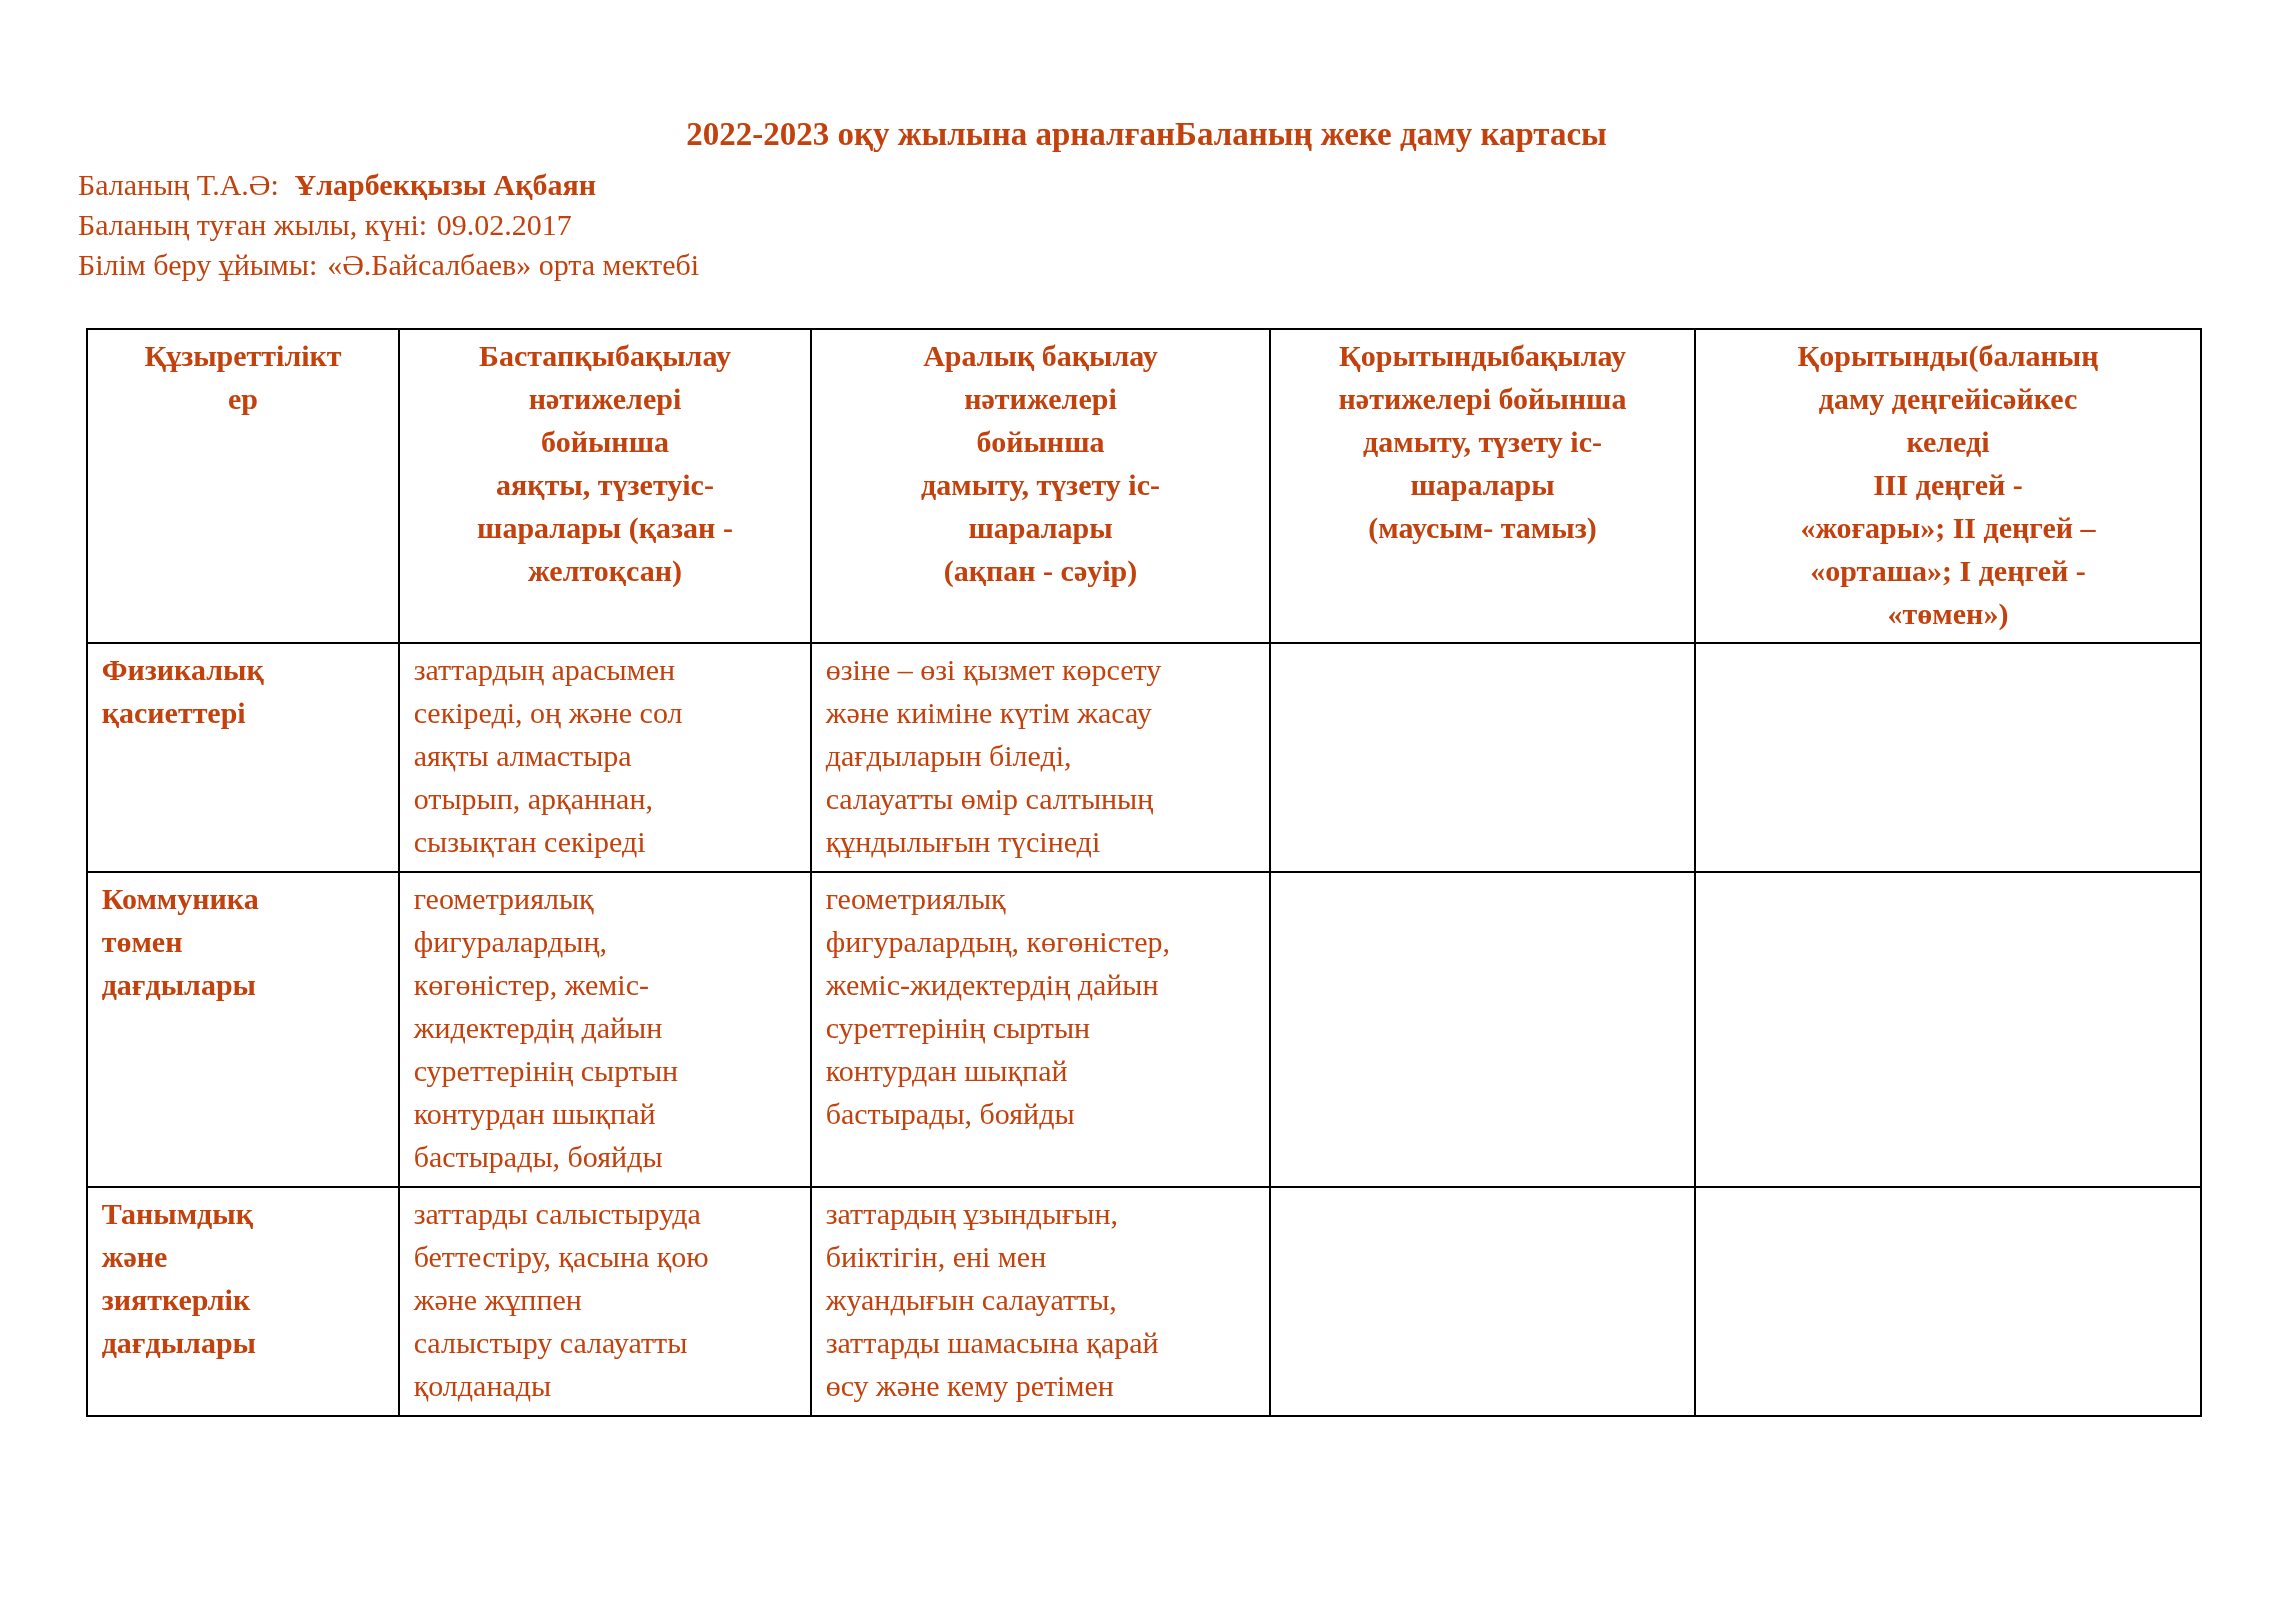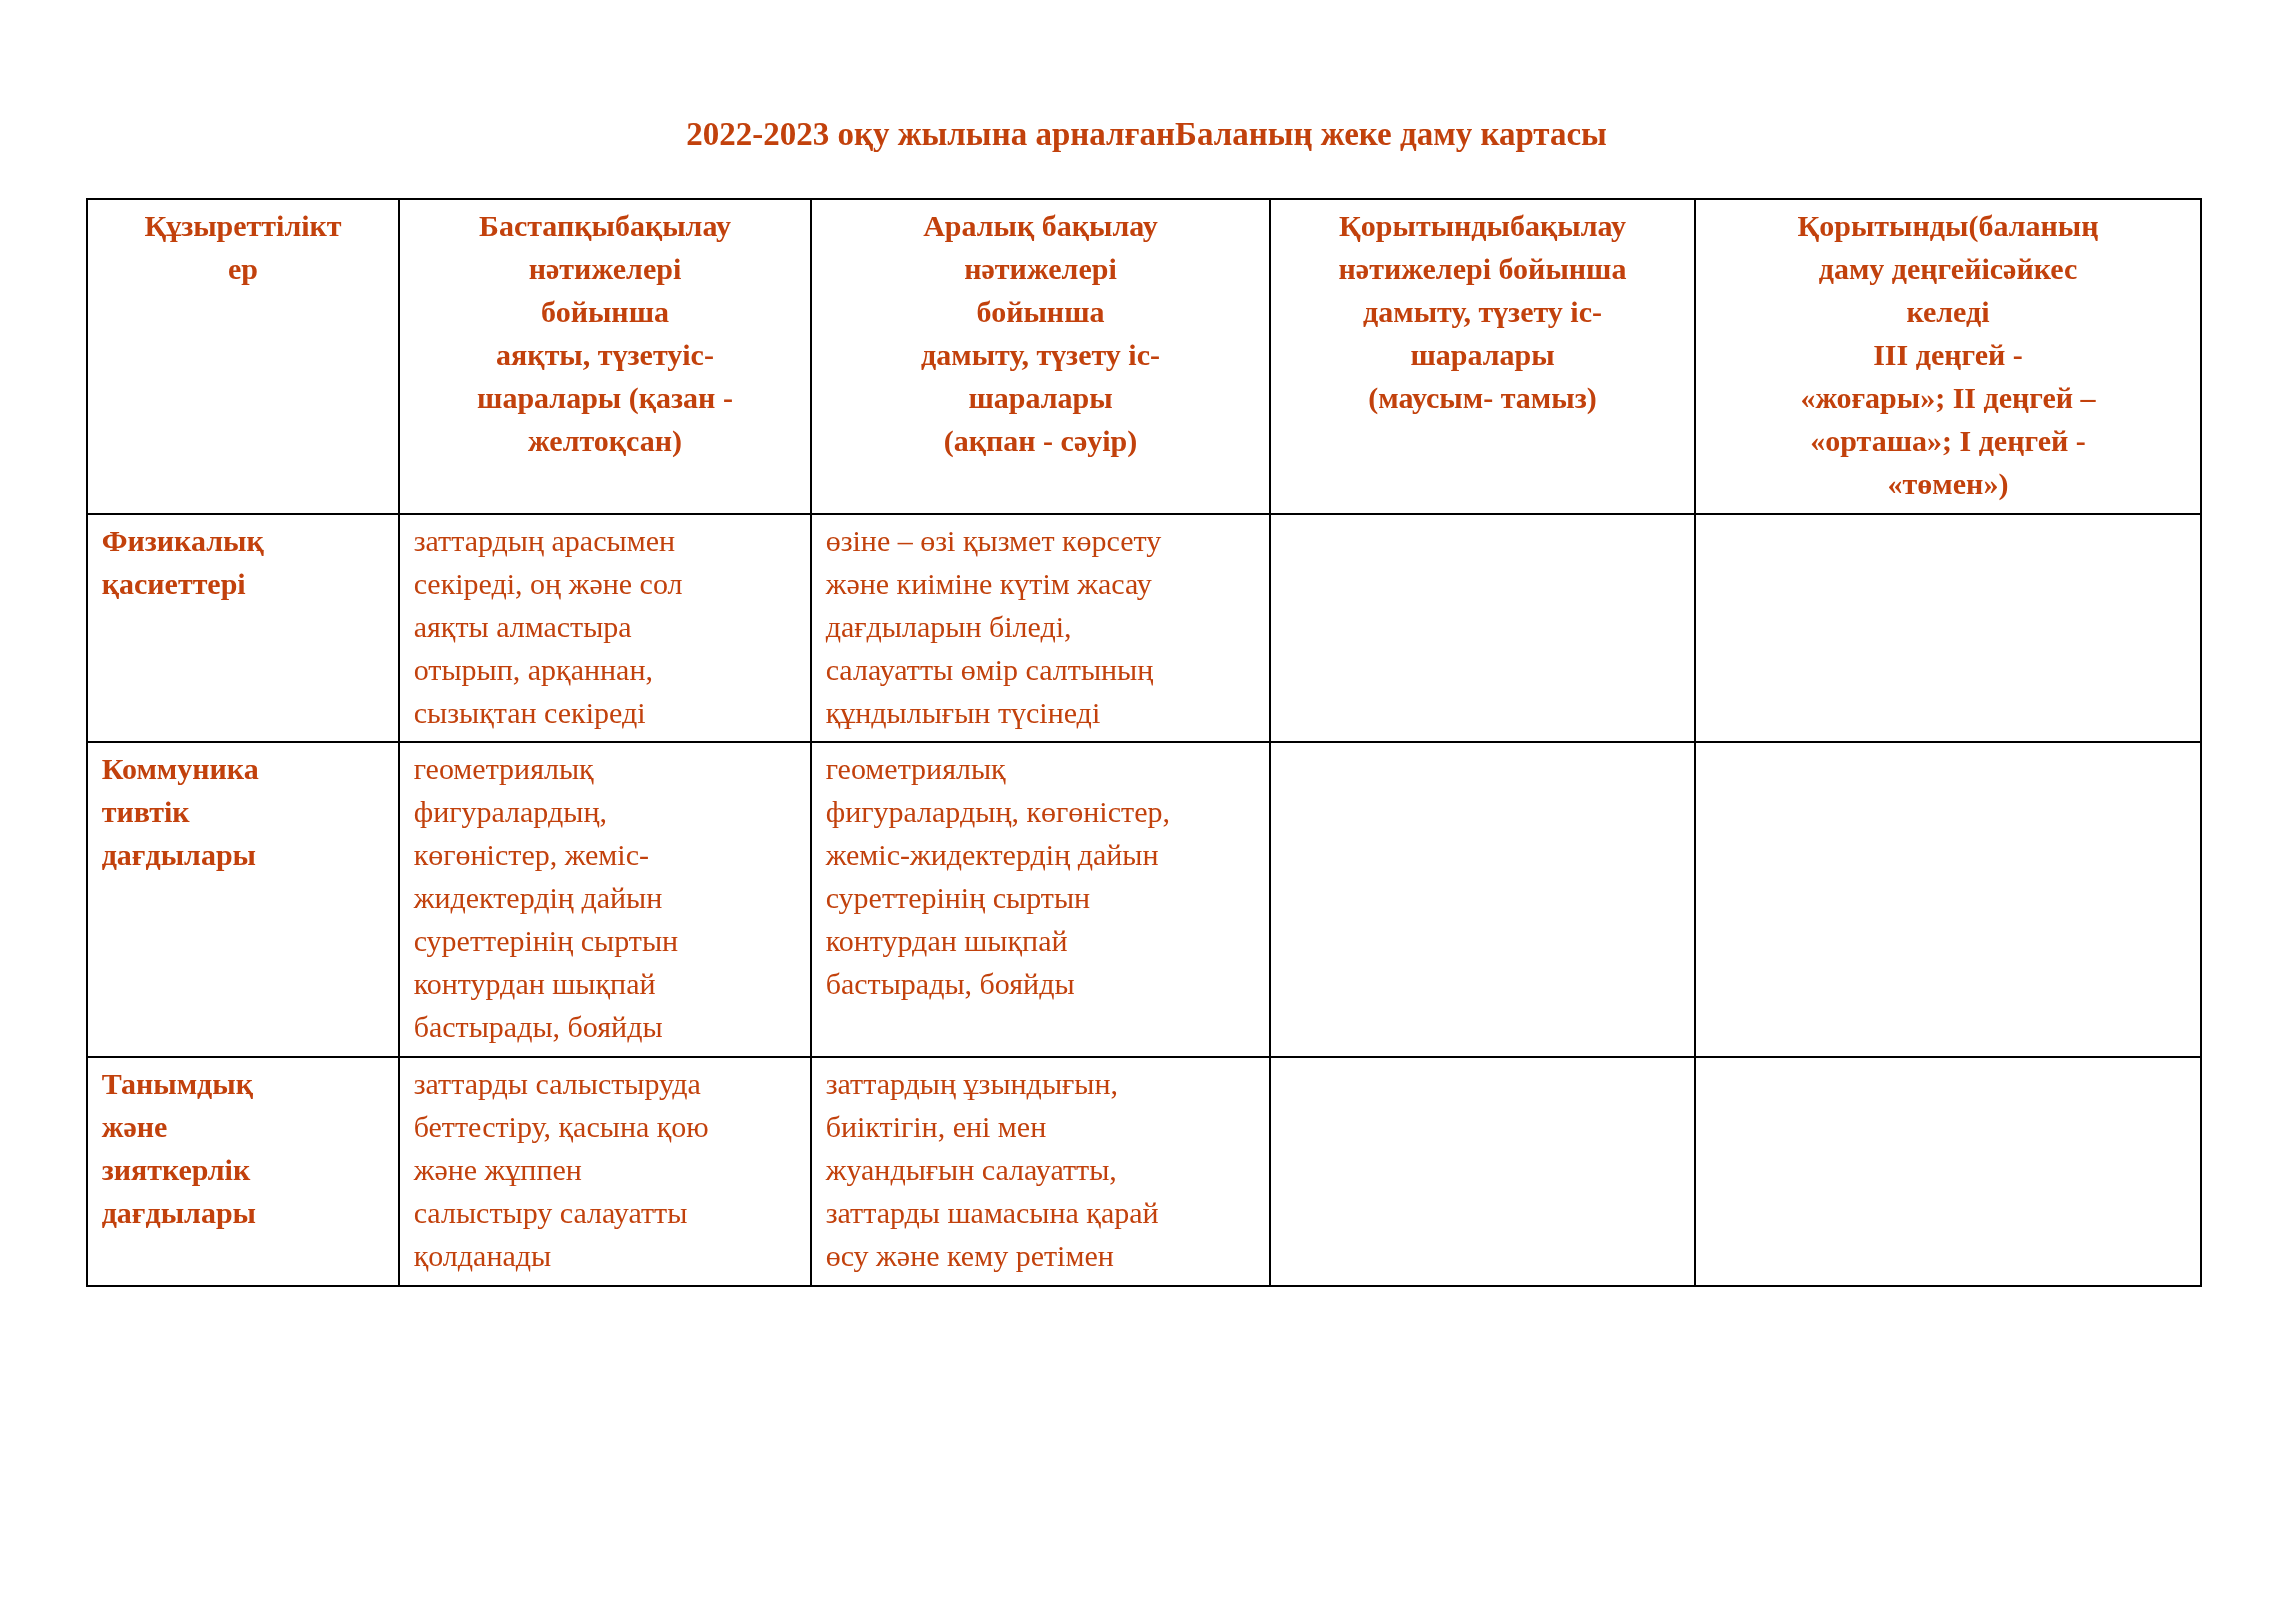--- a/index.html
+++ b/index.html
@@ -55,20 +55,31 @@
     font-weight:bold;
   }
 </style>
 </head>
 <body>
 
 <div class="page">
 
   <div class="doc-title">2022-2023 оқу жылына арналғанБаланың жеке даму картасы</div>
 
+  <div class="info-block">
+    <div class="info-line">
+      <span class="lbl">Баланың Т.А.Ә:</span><span class="val bold">Ұларбекқызы Ақбаян</span>
+    </div>
+    <div class="info-line">
+      <span class="lbl">Баланың туған жылы, күні:</span><span class="val">09.02.2017</span>
+    </div>
+    <div class="info-line">
+      <span class="lbl">Білім беру ұйымы:</span><span class="val">«Ә.Байсалбаев» орта мектебі</span>
+    </div>
+  </div>
 
   <table class="dev-table">
     <colgroup>
       <col style="width:312px">
       <col style="width:412px">
       <col style="width:459px">
       <col style="width:425px">
       <col style="width:506px">
     </colgroup>
     <thead>
@@ -113,21 +124,21 @@
         <td>өзіне – өзі қызмет көрсету
 және киіміне күтім жасау
 дағдыларын біледі,
 салауатты өмір салтының
 құндылығын түсінеді</td>
         <td></td>
         <td></td>
       </tr>
       <tr>
         <td class="comp">Коммуника
-тивтік
+төмен
 дағдылары</td>
         <td>геометриялық
 фигуралардың,
 көгөністер, жеміс-
 жидектердің дайын
 суреттерінің сыртын
 контурдан шықпай
 бастырады, бояйды</td>
         <td>геометриялық
 фигуралардың, көгөністер,

